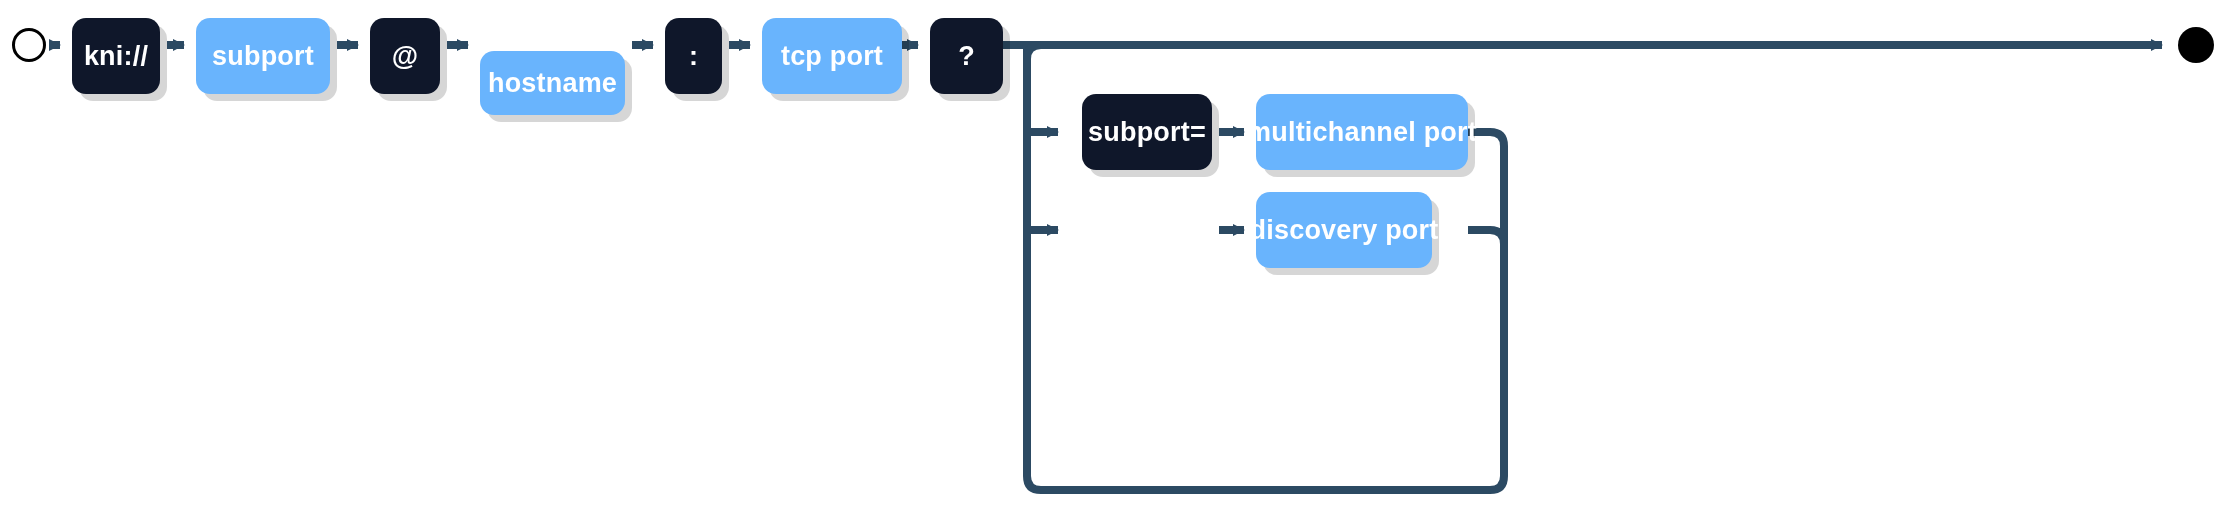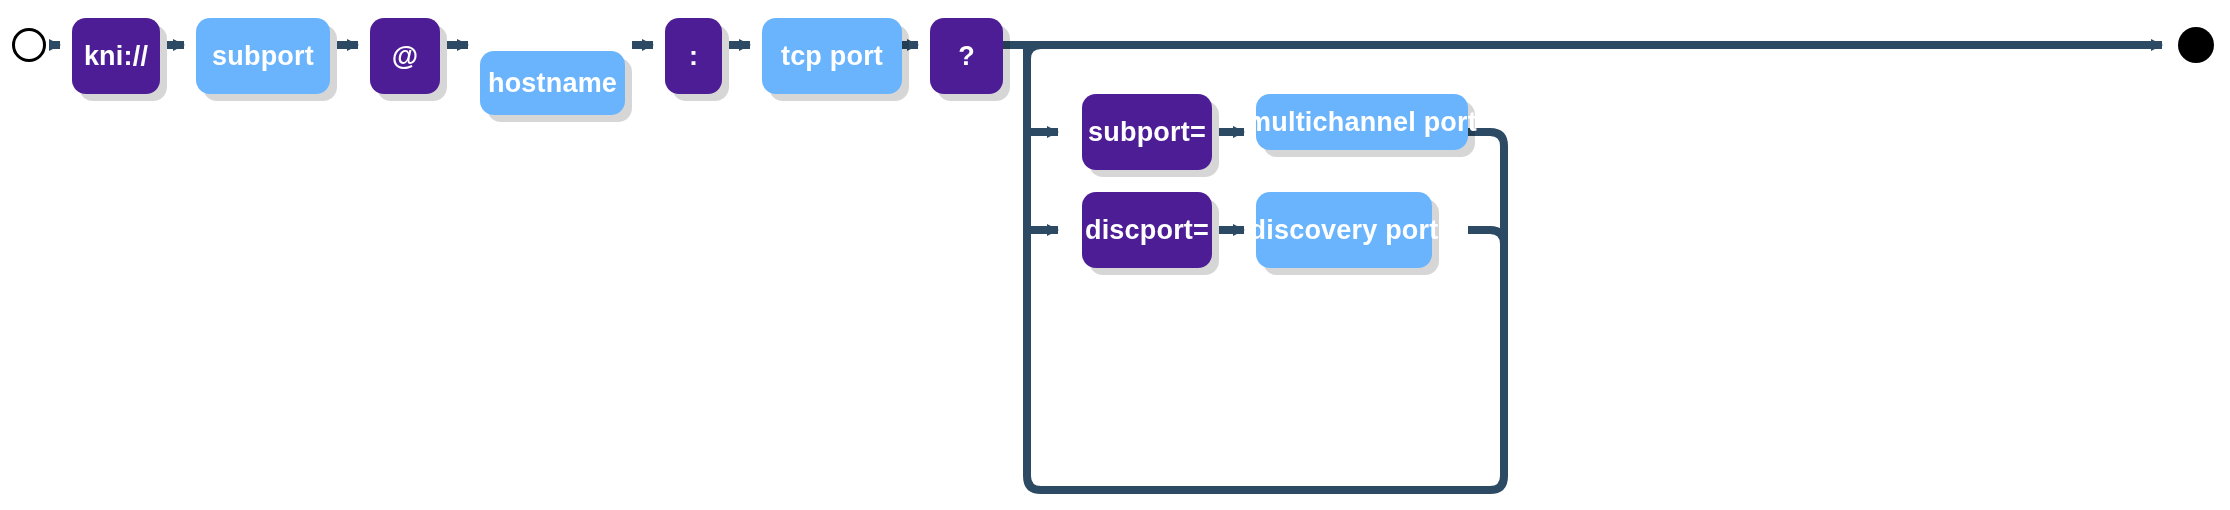--- a/index.html
+++ b/index.html
@@ -12,21 +12,21 @@
     display:flex;align-items:center;justify-content:center;
     color:#ffffff;
     font-weight:bold;
     font-size:27px;
     letter-spacing:.2px;
     box-shadow:7px 7px 0 rgba(0,0,0,0.16);
     box-sizing:border-box;
     white-space:nowrap;
     z-index:3;
   }
-  .node.term{background:#4c1d95;}
+  .node.term{background:#0f172a;}
   .node.nonterm{background:#69b4fd;}
   .startcirc{
     position:absolute;
     width:34px;height:34px;border-radius:50%;
     background:#ffffff;border:3px solid #000000;
     box-sizing:border-box;z-index:3;
   }
   .endcirc{
     position:absolute;
     width:36px;height:36px;border-radius:50%;
@@ -93,21 +93,20 @@
   <div class="node nonterm" style="left:480px;top:18px;width:145px;height:64px;margin-top:33px;">hostname</div>
 
   <div class="node term" style="left:665px;top:18px;width:57px;height:76px;">:</div>
 
   <div class="node nonterm" style="left:762px;top:18px;width:140px;height:76px;">tcp port</div>
 
   <div class="node term" style="left:930px;top:18px;width:73px;height:76px;">?</div>
 
   <div class="node term" style="left:1082px;top:94px;width:130px;height:76px;">subport=</div>
 
-  <div class="node nonterm" style="left:1256px;top:94px;width:212px;height:56px;">multichannel port</div>
+  <div class="node nonterm" style="left:1256px;top:94px;width:212px;height:76px;">multichannel port</div>
 
-  <div class="node term" style="left:1082px;top:192px;width:130px;height:76px;">discport=</div>
 
   <div class="node nonterm" style="left:1256px;top:192px;width:176px;height:76px;">discovery port</div>
 
   <div class="endcirc" style="left:2178px;top:27px;"></div>
 
 </div>
 
 </body></html>

